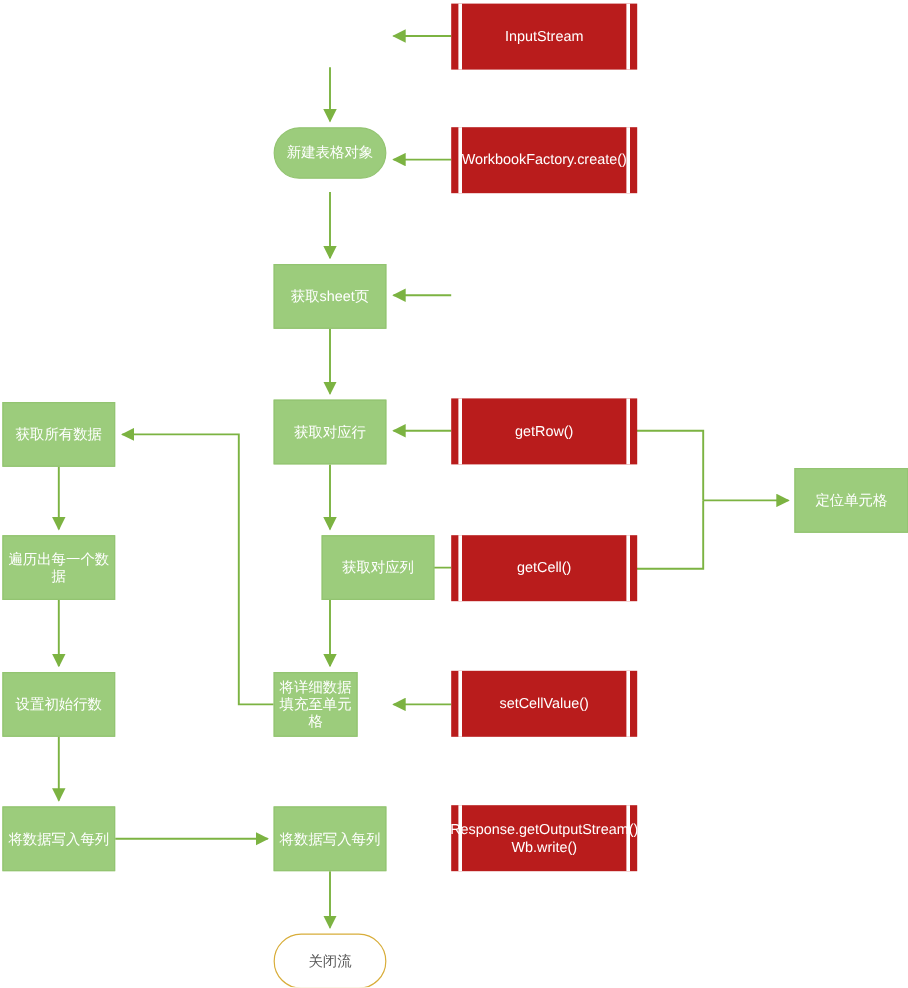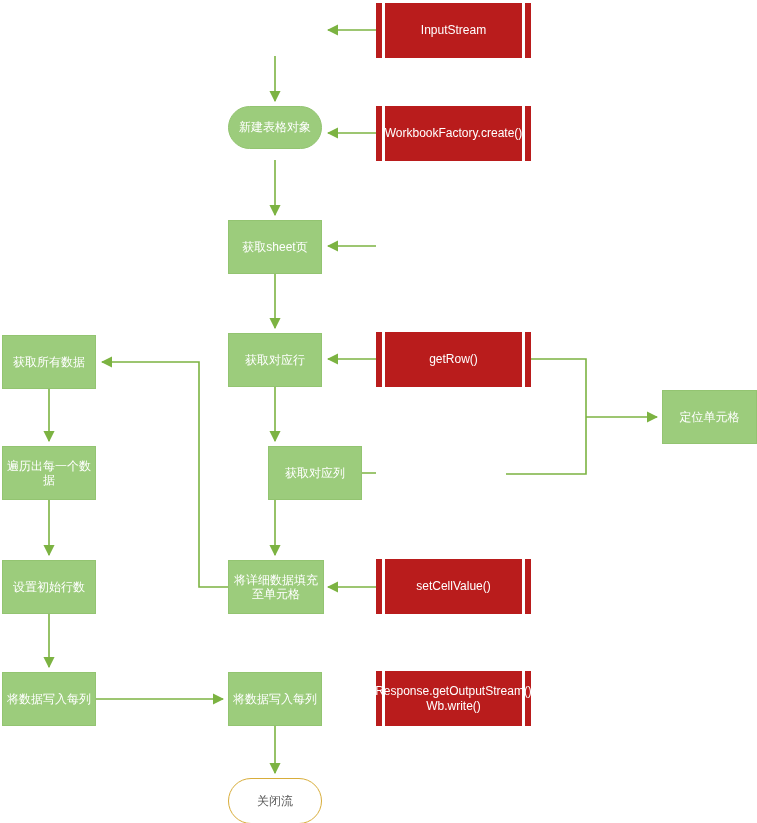--- a/index.html
+++ b/index.html
@@ -148,21 +148,21 @@
   </div>
 
   <div class="node proc" style="left:228px; top:333px; width:94px; height:54px;">
     <span>获取对应行</span>
   </div>
 
   <div class="node proc" style="left:228px; top:446px; width:94px; height:54px;margin-left:40px;">
     <span>获取对应列</span>
   </div>
 
-  <div class="node proc" style="left:228px; top:560px; width:96px; height:54px;">
+  <div class="node proc" style="left:228px; top:560px; width:70px; height:54px;">
     <span>将详细数据填充至单元格</span>
   </div>
 
   <div class="node proc" style="left:228px; top:672px; width:94px; height:54px;">
     <span>将数据写入每列</span>
   </div>
 
   <div class="node proc" style="left:2px; top:335px; width:94px; height:54px;">
     <span>获取所有数据</span>
   </div>
@@ -195,20 +195,25 @@
     <span class="api-label">WorkbookFactory.create()</span>
   </div>
 
 
   <div class="node api" style="left:376px; top:332px; width:155px; height:55px;">
     <span class="band-l"></span>
     <span class="band-r"></span>
     <span class="api-label">getRow()</span>
   </div>
 
+  <div class="node api" style="left:376px; top:446px; width:155px; height:55px;">
+    <span class="band-l"></span>
+    <span class="band-r"></span>
+    <span class="api-label">getCell()</span>
+  </div>
 
   <div class="node api" style="left:376px; top:559px; width:155px; height:55px;">
     <span class="band-l"></span>
     <span class="band-r"></span>
     <span class="api-label">setCellValue()</span>
   </div>
 
   <div class="node api" style="left:376px; top:671px; width:155px; height:55px;">
     <span class="band-l"></span>
     <span class="band-r"></span>

